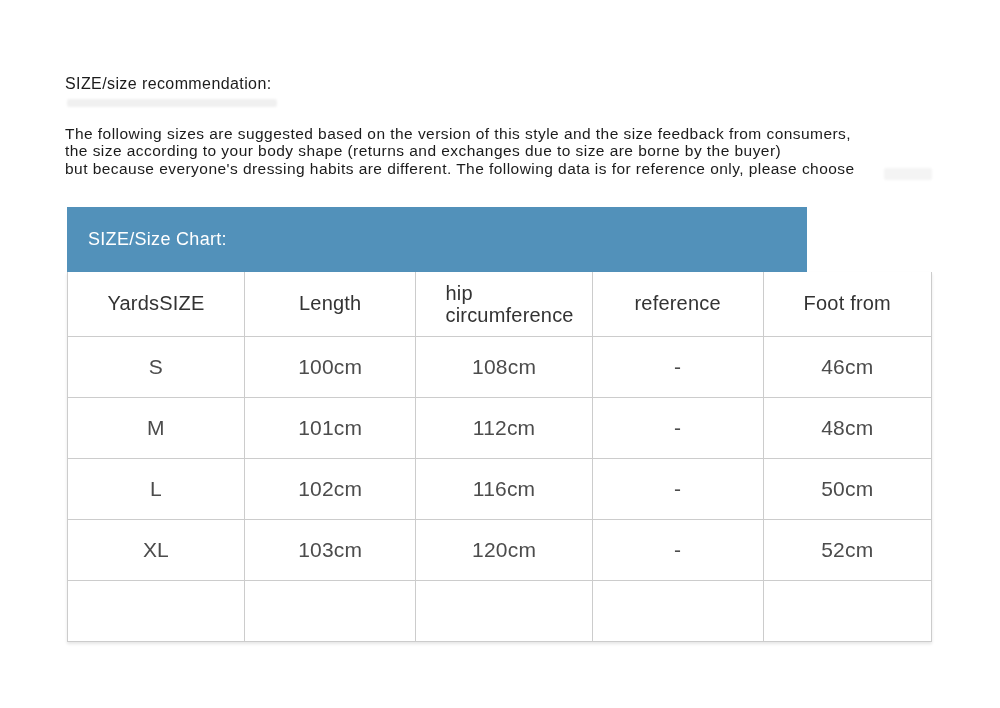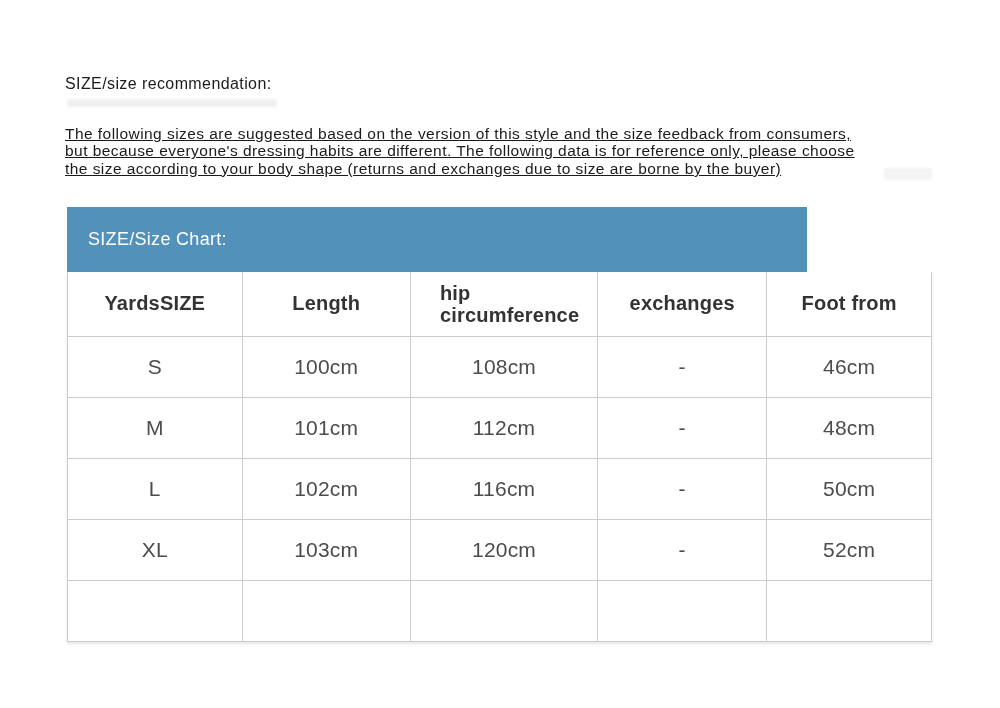--- a/index.html
+++ b/index.html
@@ -36,21 +36,21 @@
   .ghost-heading{left:67px;top:99px;width:210px;height:8px;}
   .ghost-paragraph{left:884px;top:168px;width:48px;height:12px;background:rgba(0,0,0,0.045);}
   .description{
     position:absolute;
     left:65px;top:125px;
     font-size:15.5px;
     line-height:17.4px;
     letter-spacing:0.45px;
     color:#1B1B1B;
   }
-  .description .line{white-space:nowrap;text-decoration:underline;}
+  .description .line{white-space:nowrap;}
   .chart-title-bar{
     position:absolute;
     left:67px;top:207px;
     width:740px;height:65px;
     background:var(--header-bg);
     display:flex;
     align-items:center;
   }
   .chart-title-bar .chart-title{
     color:var(--header-text);
@@ -69,21 +69,21 @@
   .size-table td{
     border:1px solid var(--border);
     text-align:center;
     vertical-align:middle;
     background:#ffffff;
   }
   .size-table thead th{
     border-top:none;
     height:64px;
     font-size:20px;
-    font-weight:700;
+    font-weight:400;
     color:var(--th-text);
     letter-spacing:0.2px;
   }
   .size-table thead th.th-hip{
     text-align:left;
     padding-left:29px;
     padding-right:18px;
     line-height:22px;
   }
   .size-table tbody td{
@@ -100,22 +100,22 @@
 </style>
 </head>
 <body>
 
 <div class="section-heading">SIZE/size recommendation:</div>
 
 <div class="ghost ghost-heading"></div>
 
 <div class="description">
   <div class="line">The following sizes are suggested based on the version of this style and the size feedback from consumers,</div>
+  <div class="line">the size according to your body shape (returns and exchanges due to size are borne by the buyer)</div>
   <div class="line">but because everyone's dressing habits are different. The following data is for reference only, please choose</div>
-  <div class="line">the size according to your body shape (returns and exchanges due to size are borne by the buyer)</div>
 </div>
 
 <div class="ghost ghost-paragraph"></div>
 
 <div class="chart-title-bar">
   <span class="chart-title">SIZE/Size Chart:</span>
 </div>
 
 <table class="size-table">
   <colgroup>
@@ -123,21 +123,21 @@
       <col class="c2">
       <col class="c3">
       <col class="c4">
       <col class="c5">
   </colgroup>
   <thead>
     <tr>
       <th>YardsSIZE</th>
       <th>Length</th>
       <th class="th-hip">hip circumference</th>
-      <th>exchanges</th>
+      <th>reference</th>
       <th>Foot from</th>
     </tr>
   </thead>
   <tbody>
       <tr>
         <td>S</td>
         <td>100cm</td>
         <td>108cm</td>
         <td>-</td>
         <td>46cm</td>

